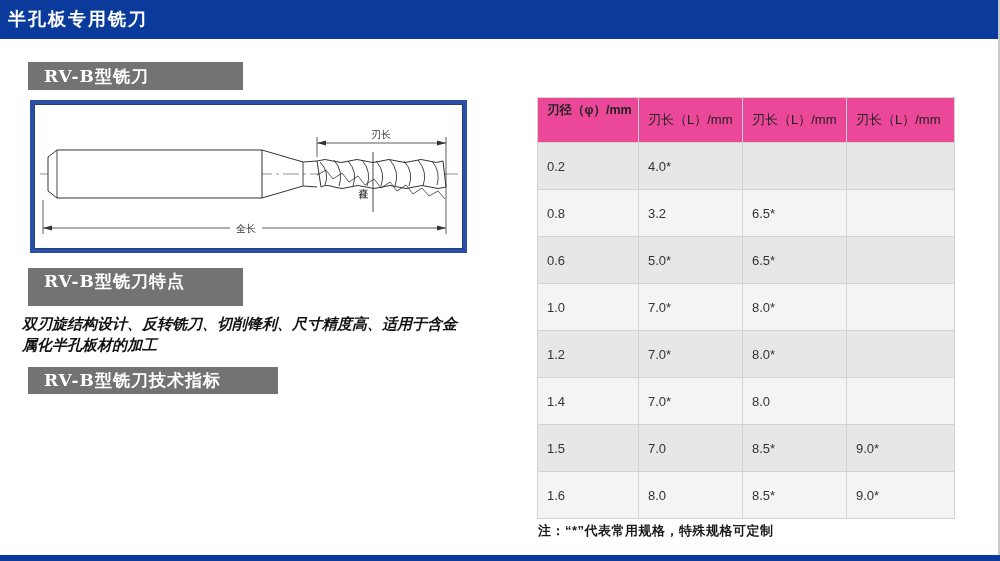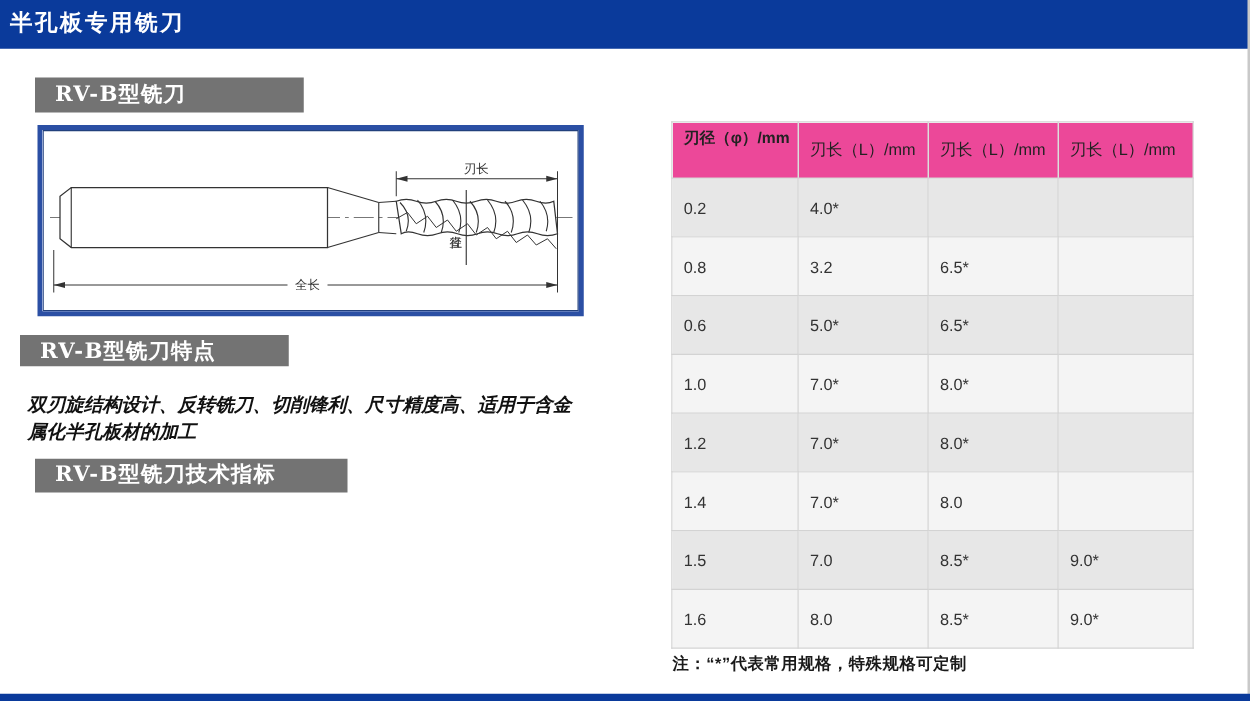--- a/index.html
+++ b/index.html
@@ -17,21 +17,21 @@
   
   .right-edge{position:absolute;top:0;right:0;width:2px;height:561px;background:#c9c9c9;}
   .bottom-strip{position:absolute;left:0;top:555px;width:1000px;height:6px;background:#0a3a9b;}
   
   .sec{
     position:absolute;background:#737373;color:#ffffff;
     font-family:"DejaVu Serif",serif;font-weight:bold;font-size:17px;
     box-sizing:border-box;padding-left:16px;letter-spacing:1px;
   }
   .sec1{left:28px;top:62px;width:215px;height:28px;line-height:28px;}
-  .sec2{left:16px;top:268px;width:215px;height:25px;line-height:27px;}
+  .sec2{left:28px;top:268px;width:215px;height:38px;line-height:27px;}
   .sec3{left:28px;top:367px;width:250px;height:27px;line-height:27px;}
   
   .diagram{
     position:absolute;left:30px;top:100px;width:429px;height:145px;
     border:4px solid #2b4fa4;background:#ffffff;
     box-shadow:inset 0 0 0 1px #22407c;
   }
   .diagram svg{display:block;}
   .dim-label{font-size:10px;fill:#333;font-family:"Liberation Sans",sans-serif;}
   .dia-label{

